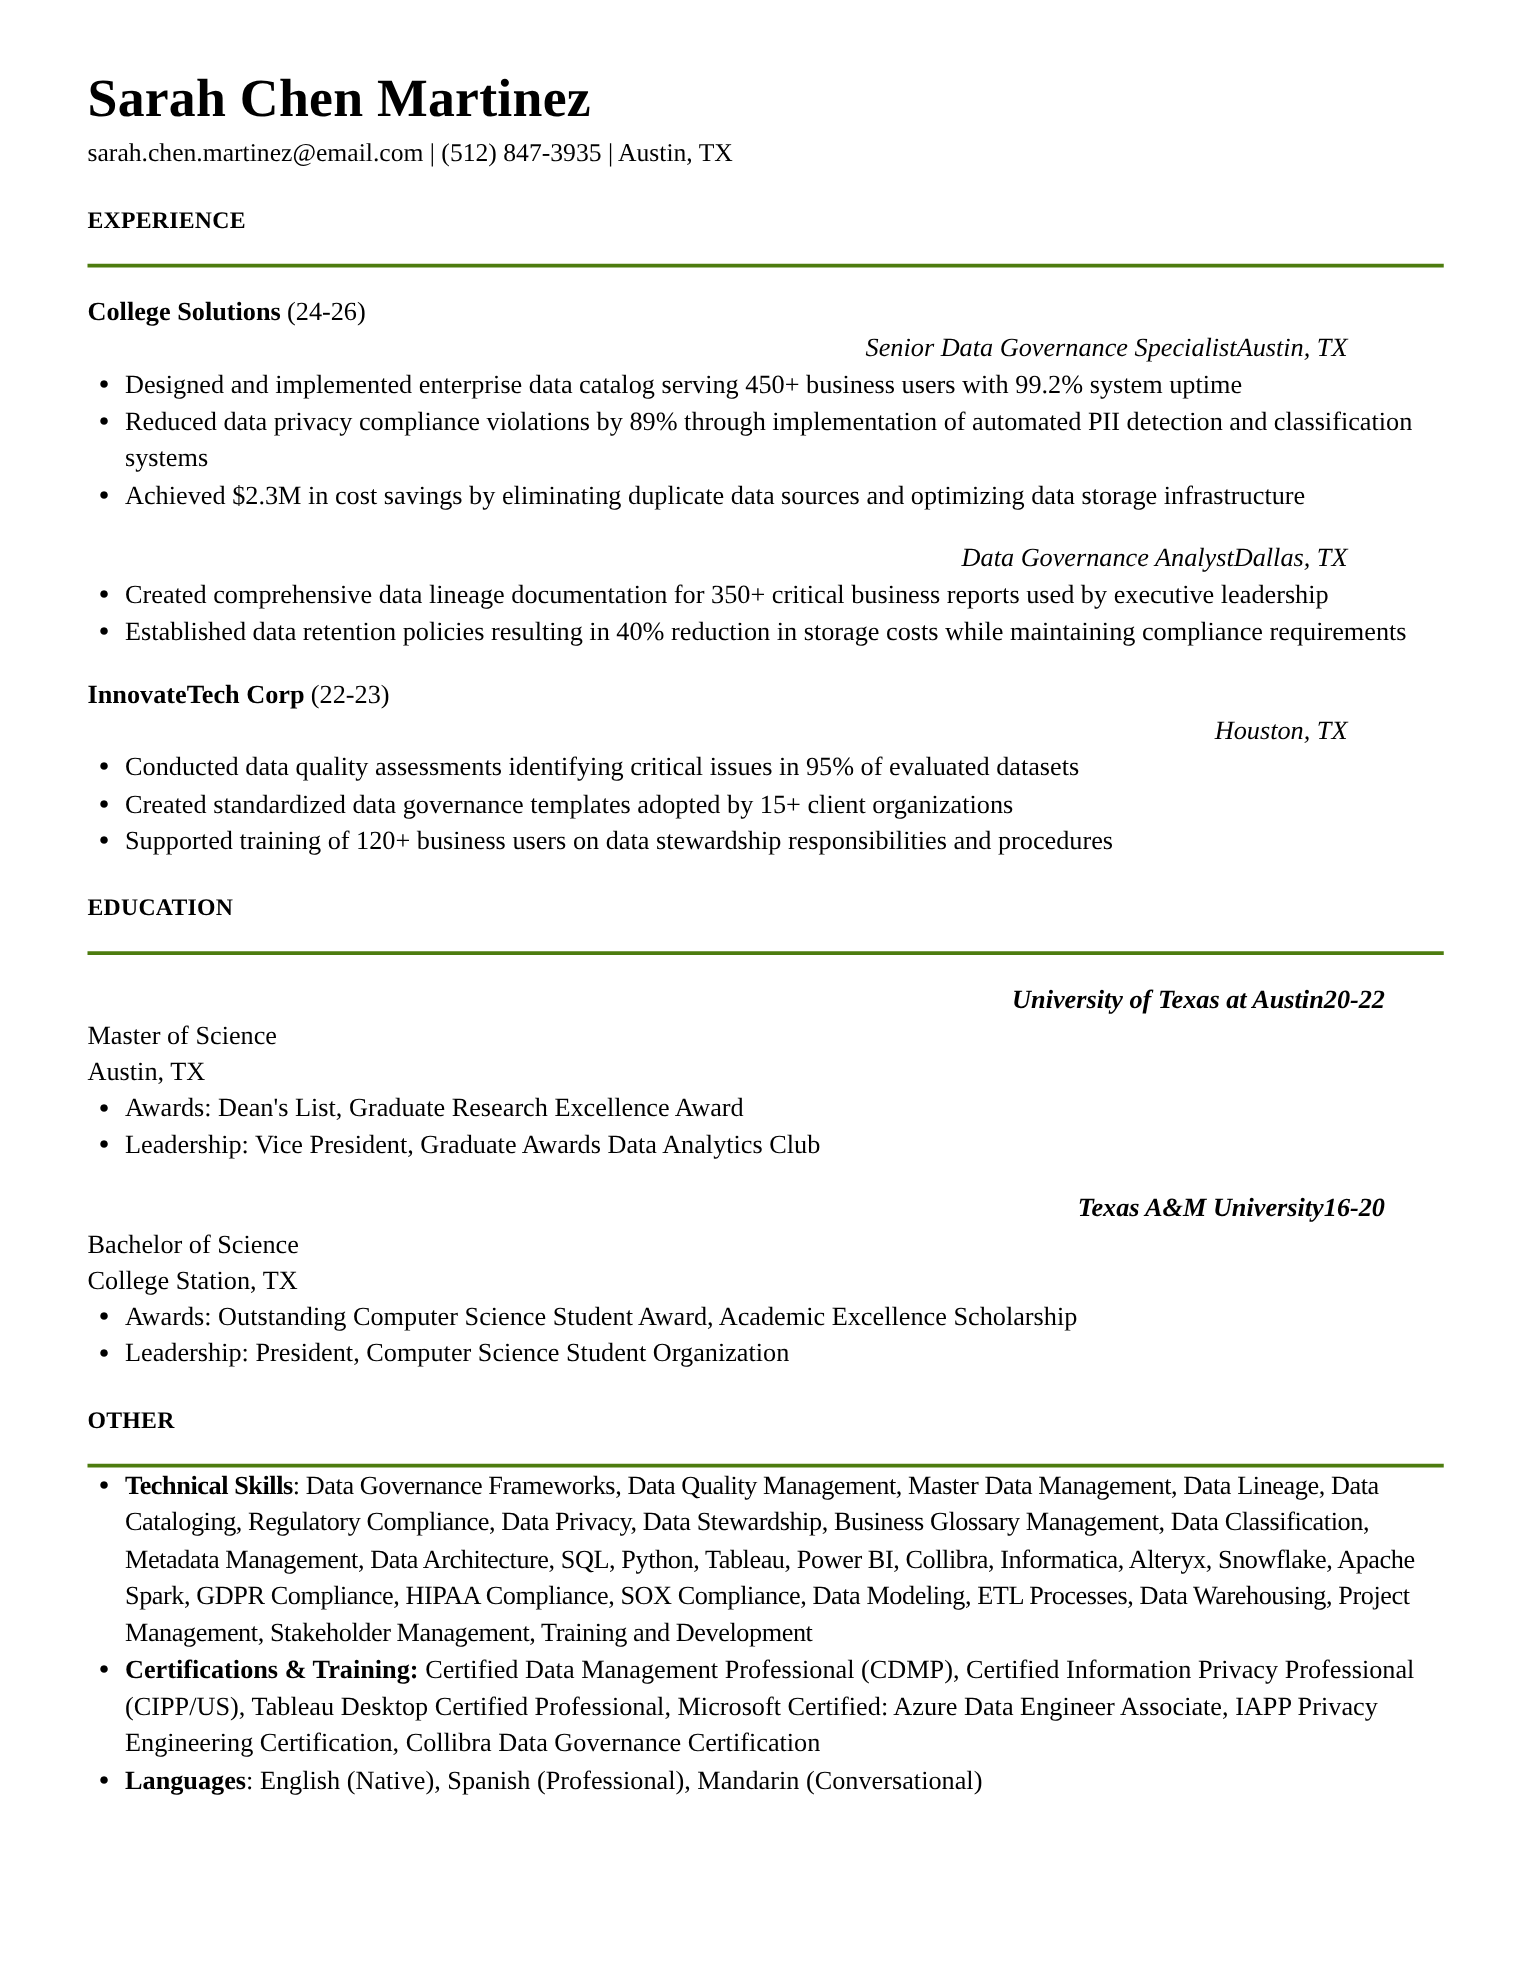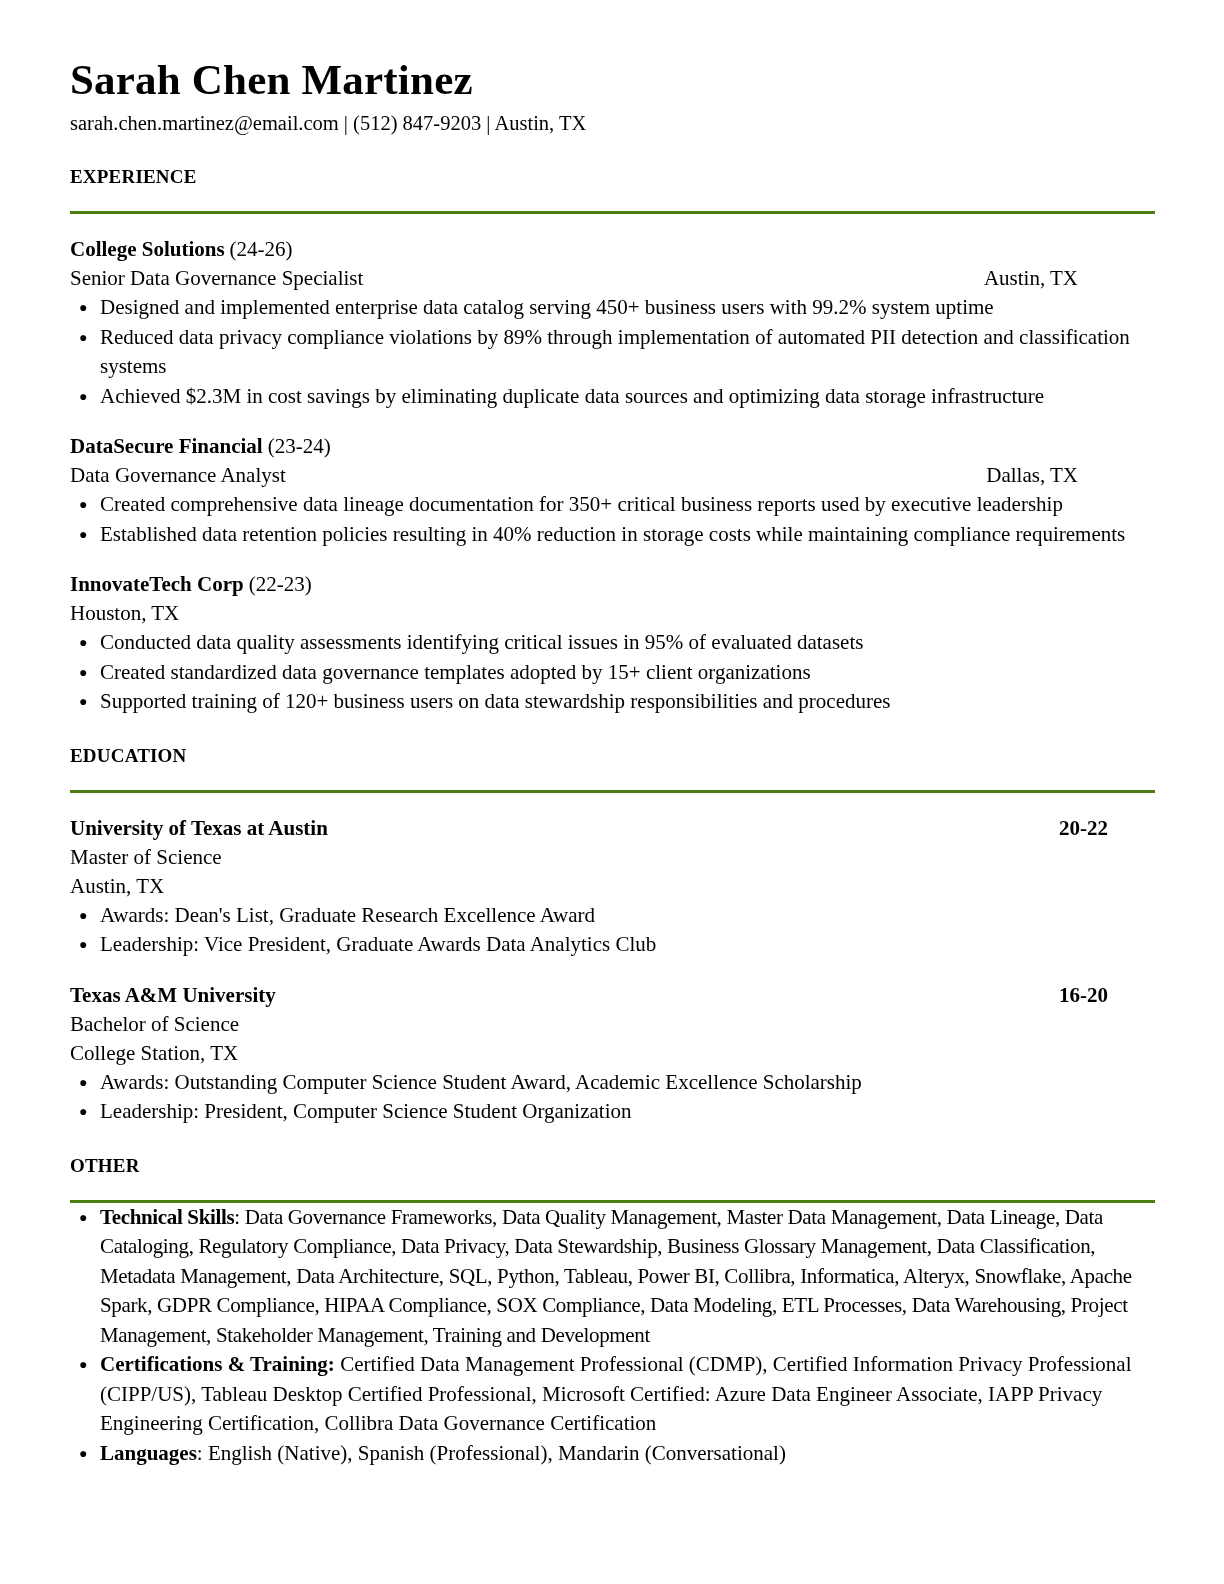--- a/index.html
+++ b/index.html
@@ -42,22 +42,23 @@
   .entry { margin-top: 21px; }
   .entry-head {
     line-height: 29px;
     display: flex;
     justify-content: space-between;
   }
   .b { font-weight: bold; }
   .dates-inline { margin-left: 5px; }
   .row {
     display: flex;
-    justify-content: space-between;
+    justify-content: flex-end;
     line-height: 29px;
+    font-style: italic;
   }
   .loc { padding-right: 77px; }
   .years { padding-right: 47px; font-weight: bold; }
   .plain-line { line-height: 29px; }
   ul.bullets {
     margin: 0;
     padding: 0;
     list-style: none;
   }
   ul.bullets li {
@@ -75,21 +76,21 @@
   }
   li.condensed { letter-spacing: -0.35px; }
 </style>
 </head>
 <body>
 
 <div class="page">
 
   <header>
     <h1 class="name">Sarah Chen Martinez</h1>
-    <div class="contact">sarah.chen.martinez@email.com | (512) 847-9203 | Austin, TX</div>
+    <div class="contact">sarah.chen.martinez@email.com | (512) 847-3935 | Austin, TX</div>
   </header>
 
   <section>
     <h2 class="sec">EXPERIENCE</h2>
 
     <div class="entry">
       <div class="entry-head">
         <span><span class="b">College Solutions</span><span class="dates-inline">(24-26)</span></span>
       </div>
       <div class="row">
@@ -97,23 +98,20 @@
         <span class="loc">Austin, TX</span>
       </div>
       <ul class="bullets">
         <li>Designed and implemented enterprise data catalog serving 450+ business users with 99.2% system uptime</li>
         <li>Reduced data privacy compliance violations by 89% through implementation of automated PII detection and classification systems</li>
         <li>Achieved $2.3M in cost savings by eliminating duplicate data sources and optimizing data storage infrastructure</li>
       </ul>
     </div>
 
     <div class="entry">
-      <div class="entry-head">
-        <span><span class="b">DataSecure Financial</span><span class="dates-inline">(23-24)</span></span>
-      </div>
       <div class="row">
         <span>Data Governance Analyst</span>
         <span class="loc">Dallas, TX</span>
       </div>
       <ul class="bullets">
         <li>Created comprehensive data lineage documentation for 350+ critical business reports used by executive leadership</li>
         <li>Established data retention policies resulting in 40% reduction in storage costs while maintaining compliance requirements</li>
       </ul>
     </div>
 

